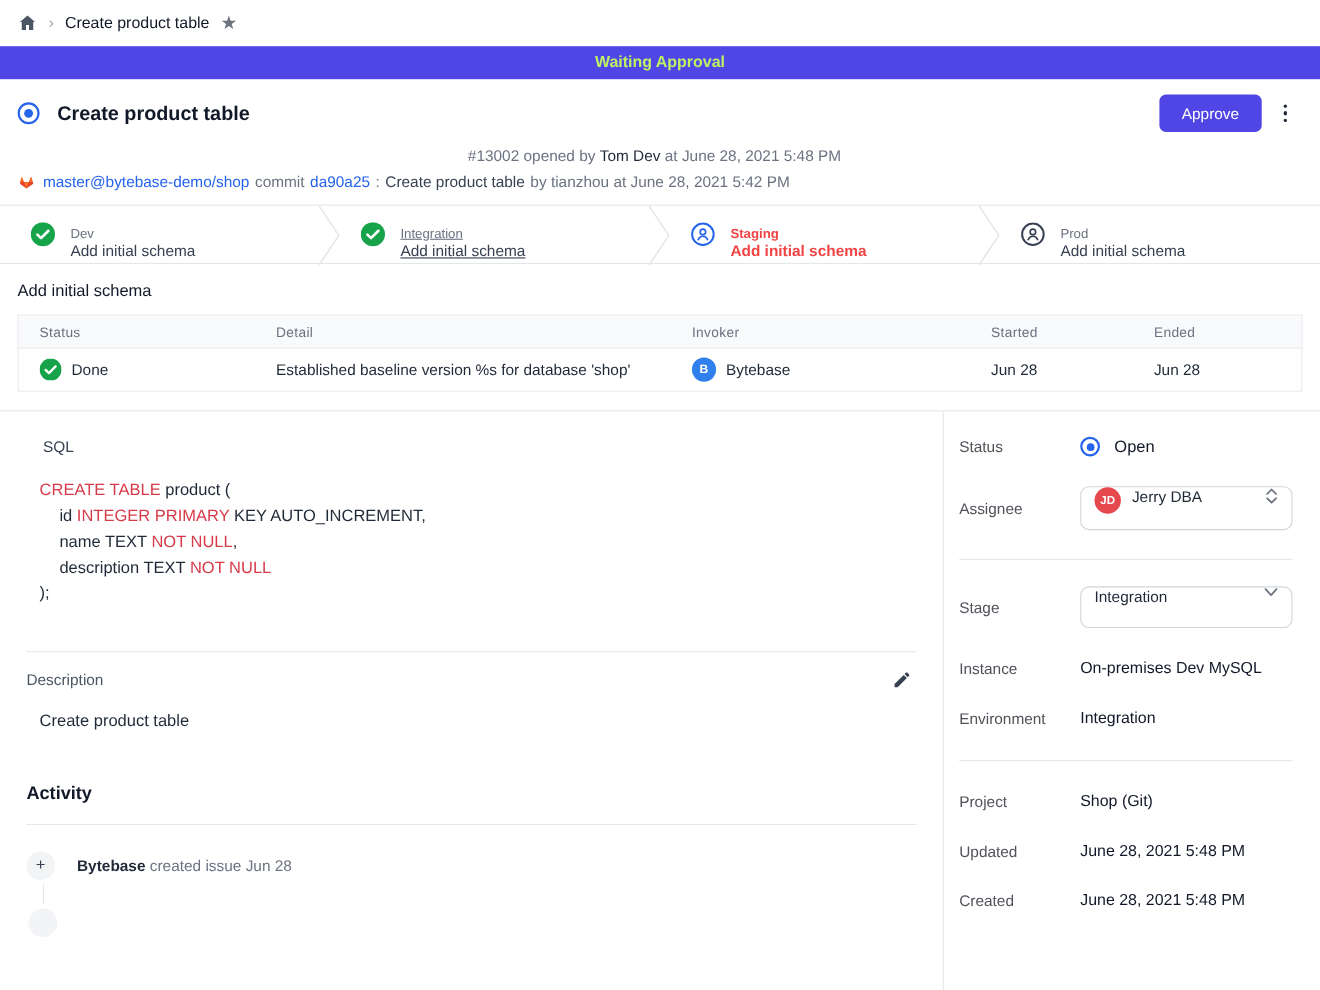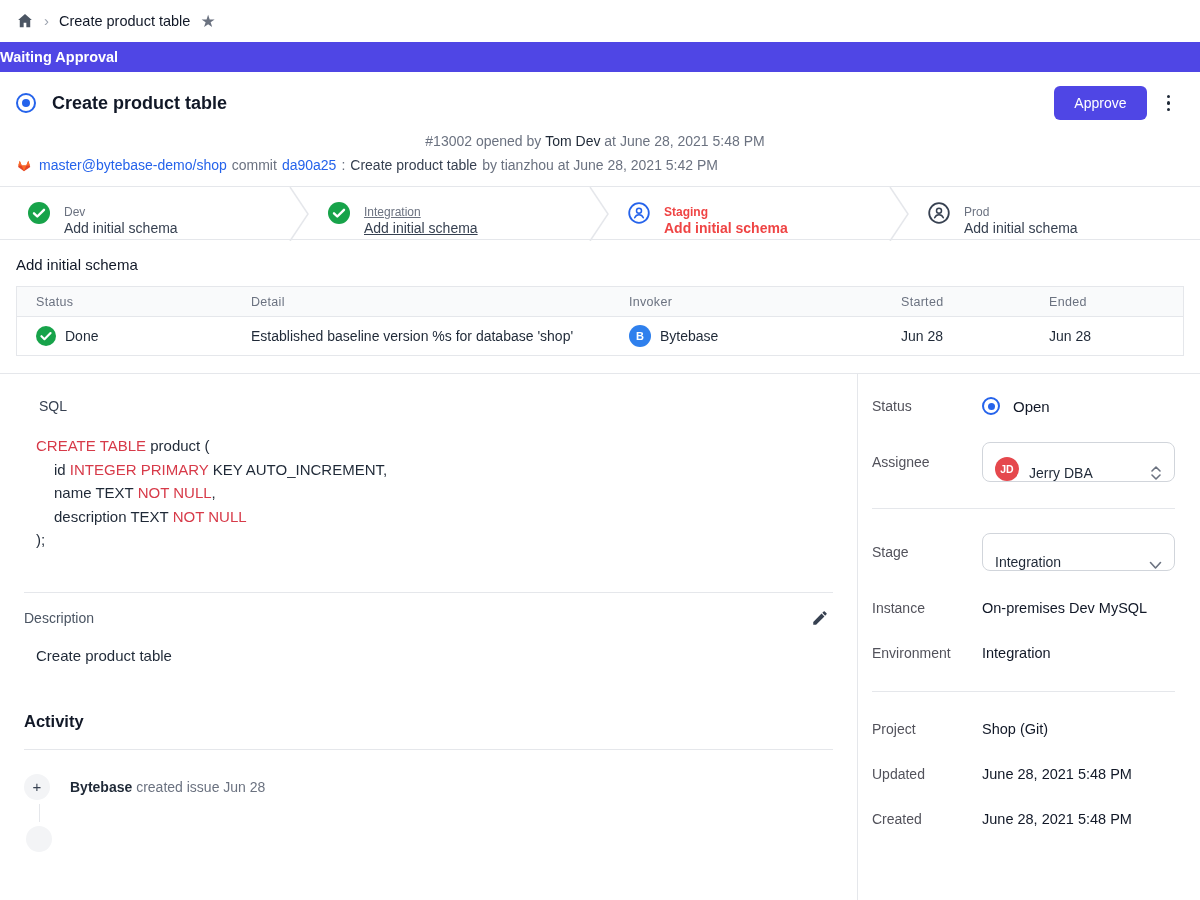--- a/index.html
+++ b/index.html
@@ -8,21 +8,21 @@
   .app { position:relative; width:1200px; height:900px; background:#fff; overflow:hidden; }
 
   
   .topbar { height:42px; display:flex; align-items:center; padding:0 16px; background:#fff; }
   .topbar .home { width:18px; height:18px; color:#4b5563; cursor:pointer; }
   .topbar .crumb-sep { color:#9ca3af; font-size:15px; margin:0 10px 2px 10px; }
   .topbar .crumb { font-size:14.5px; color:#111827; cursor:pointer; }
   .topbar .star { color:#6b7280; font-size:17px; margin-left:10px; cursor:pointer; }
 
   
-  .banner { height:30px; background:#4f46e5; color:#ffffff; display:flex; align-items:center; justify-content:flex-start; font-size:14.5px; font-weight:600; }
+  .banner { height:30px; background:#4f46e5; color:#bef264; display:flex; align-items:center; justify-content:center; font-size:14.5px; font-weight:600; }
 
   
   .header { padding:14px 26px 0 16px; }
   .title-row { display:flex; align-items:center; }
   .open-icon { width:20px; height:20px; border:2px solid #2563eb; border-radius:50%; display:flex; align-items:center; justify-content:center; flex:0 0 auto; }
   .open-icon::after { content:""; width:8px; height:8px; background:#2563eb; border-radius:50%; }
   .issue-title { font-size:18px; font-weight:700; color:#111827; margin-left:16px; flex:1; }
   .approve-btn { background:#4f46e5; color:#fff; border:none; border-radius:6px; font-size:14px; font-weight:500; padding:9px 20px; cursor:pointer; font-family:inherit; }
   .kebab { display:flex; flex-direction:column; gap:3px; margin-left:16px; padding:4px; cursor:pointer; }
   .kebab span { width:3.5px; height:3.5px; border-radius:50%; background:#1f2937; }
@@ -87,21 +87,21 @@
   .conn { position:absolute; left:15px; top:30px; width:1px; height:18px; background:#e5e7eb; }
   .ghost-circle { position:absolute; left:2px; top:52px; width:26px; height:26px; border-radius:50%; background:#f3f4f6; }
 
   
   .side-row { display:flex; align-items:center; }
   .side-label { width:110px; flex:0 0 auto; font-size:14px; color:#52525b; }
   .side-value { font-size:14.5px; font-weight:500; color:#111827; }
   .status-val { display:flex; align-items:center; gap:13px; font-size:15px; font-weight:400; color:#111827; }
   .open-icon.small { width:18px; height:18px; }
   .open-icon.small::after { width:7px; height:7px; }
-  .select { flex:1; height:40px; border:1px solid #d1d5db; border-radius:8px; background:#fff; display:flex; align-items:flex-end; padding:0 12px; gap:10px; cursor:pointer; }
+  .select { flex:1; height:40px; border:1px solid #d1d5db; border-radius:8px; background:#fff; display:flex; align-items:flex-start; padding:0 12px; gap:10px; cursor:pointer; }
   .select .grow { flex:1; font-size:14px; color:#1f2937; }
   .select svg { color:#6b7280; flex:0 0 auto; }
   .avatar.jd { width:24px; height:24px; background:#e5484d; font-size:10.5px; }
   .row-assignee { margin-top:27px; }
   .side-div1 { margin-top:26px; }
   .row-stage { margin-top:24px; }
   .row-stage .select { height:38px; }
   .field-row { margin-top:29px; }
   .side-div2 { margin-top:30px; }
 </style>

